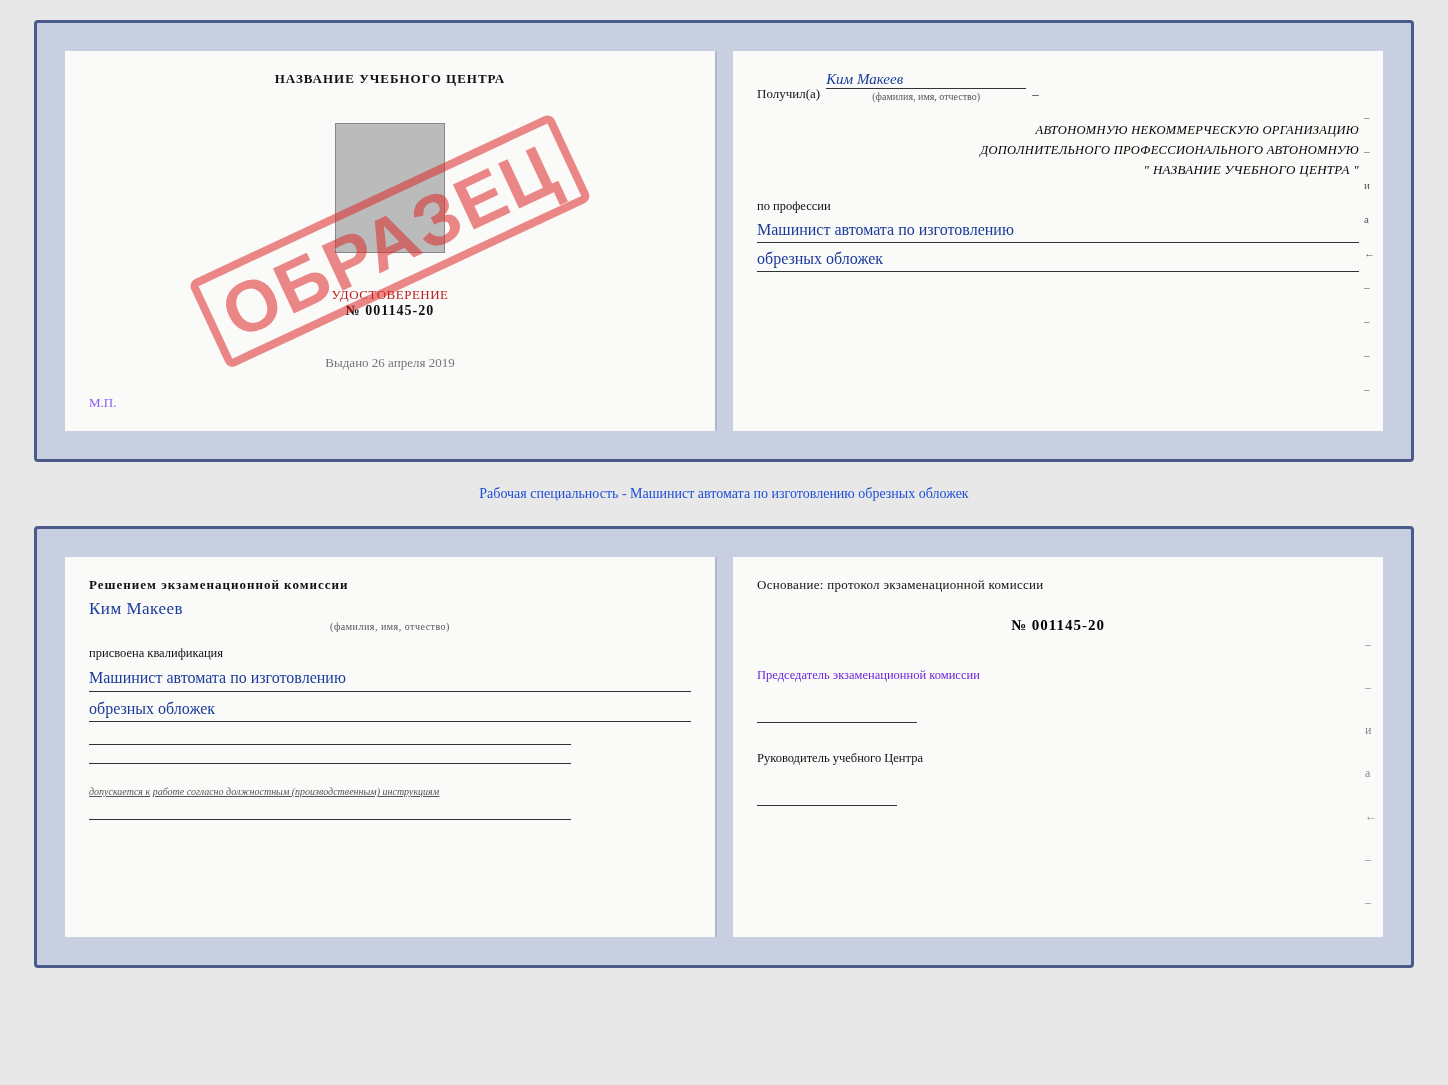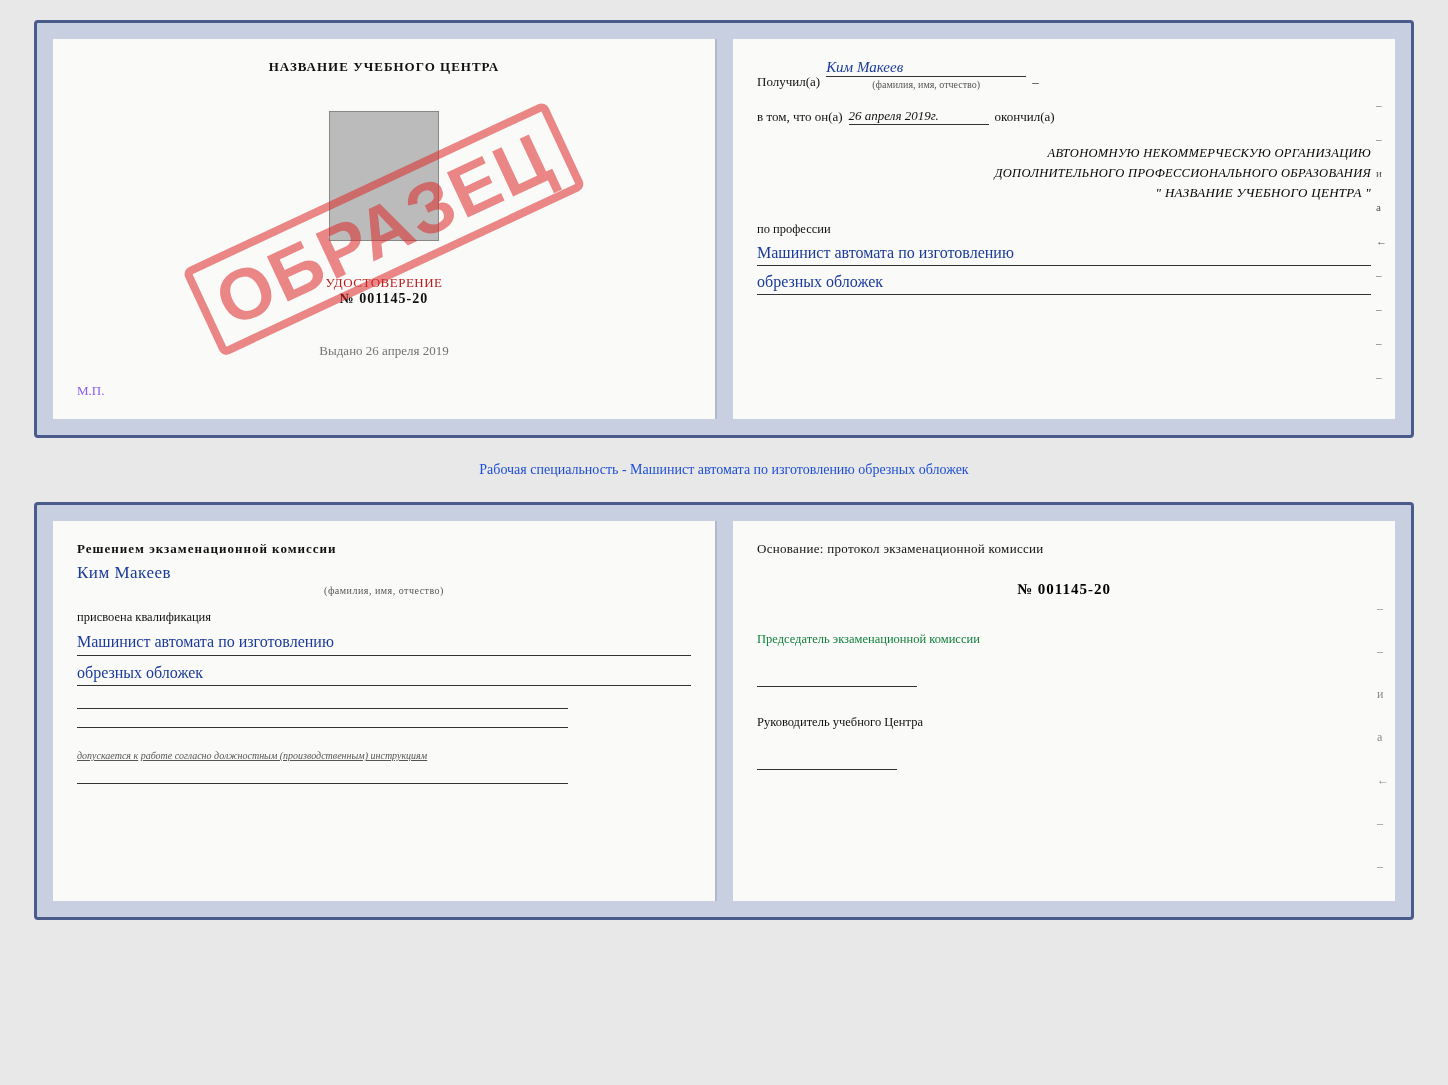--- a/index.html
+++ b/index.html
@@ -13,21 +13,21 @@
       align-items: center;
       padding: 20px;
       gap: 16px;
     }
 
     .document-wrapper {
       width: 1380px;
       background: #c8cfe0;
       border: 3px solid #4a5a8a;
       border-radius: 4px;
-      padding: 16px;
+      padding: 28px;
       display: flex;
       gap: 16px;
     }
 
     .doc-left, .doc-right {
       flex: 1;
       background: #fafaf8;
       padding: 20px 24px;
       position: relative;
       overflow: hidden;
@@ -305,21 +305,21 @@
       letter-spacing: 1px;
     }
 
     .ot-date {
       font-size: 13px;
       text-align: center;
     }
 
     .predsedatel-block {
       font-size: 12.5px;
-      color: #15803d;
+      color: #6d28d9;
       margin-top: 10px;
     }
 
     .predsedatel-sig {
       border-bottom: 1px solid #333;
       width: 160px;
       height: 24px;
       margin-top: 16px;
     }
 
@@ -370,28 +370,23 @@
   </div>
   <div class="doc-right">
     <div class="poluchil-line">
       <span>Получил(а)</span>
       <div>
         <div class="poluchil-name">Ким Макеев</div>
         <div class="fio-note">(фамилия, имя, отчество)</div>
       </div>
       <span>–</span>
     </div>
-    <div class="vtom-line">
-      <span>в том, что он(а)</span>
-      <span class="vtom-date">26 апреля 2019г.</span>
-      <span>окончил(а)</span>
-    </div>
     <div class="org-block">
       <div>АВТОНОМНУЮ НЕКОММЕРЧЕСКУЮ ОРГАНИЗАЦИЮ</div>
-      <div>ДОПОЛНИТЕЛЬНОГО ПРОФЕССИОНАЛЬНОГО ОБРАЗОВАНИЯ</div>
+      <div>ДОПОЛНИТЕЛЬНОГО ПРОФЕССИОНАЛЬНОГО АВТОНОМНУЮ</div>
       <div class="org-name">" НАЗВАНИЕ УЧЕБНОГО ЦЕНТРА "</div>
     </div>
     <div class="po-professii">
       <span>по профессии</span>
       <span class="profession-handwritten">Машинист автомата по изготовлению</span>
       <span class="profession-handwritten">обрезных обложек</span>
     </div>
     <div class="right-side-lines">
       <span>–</span>
       <span>–</span>

